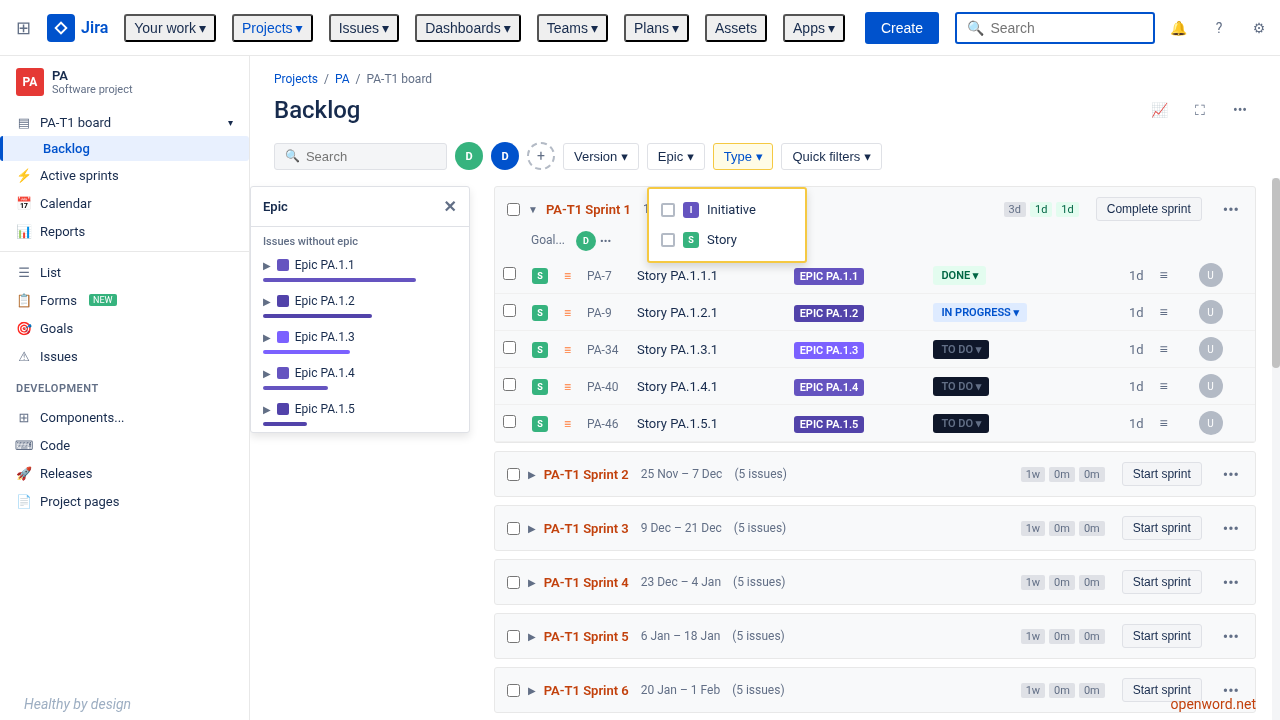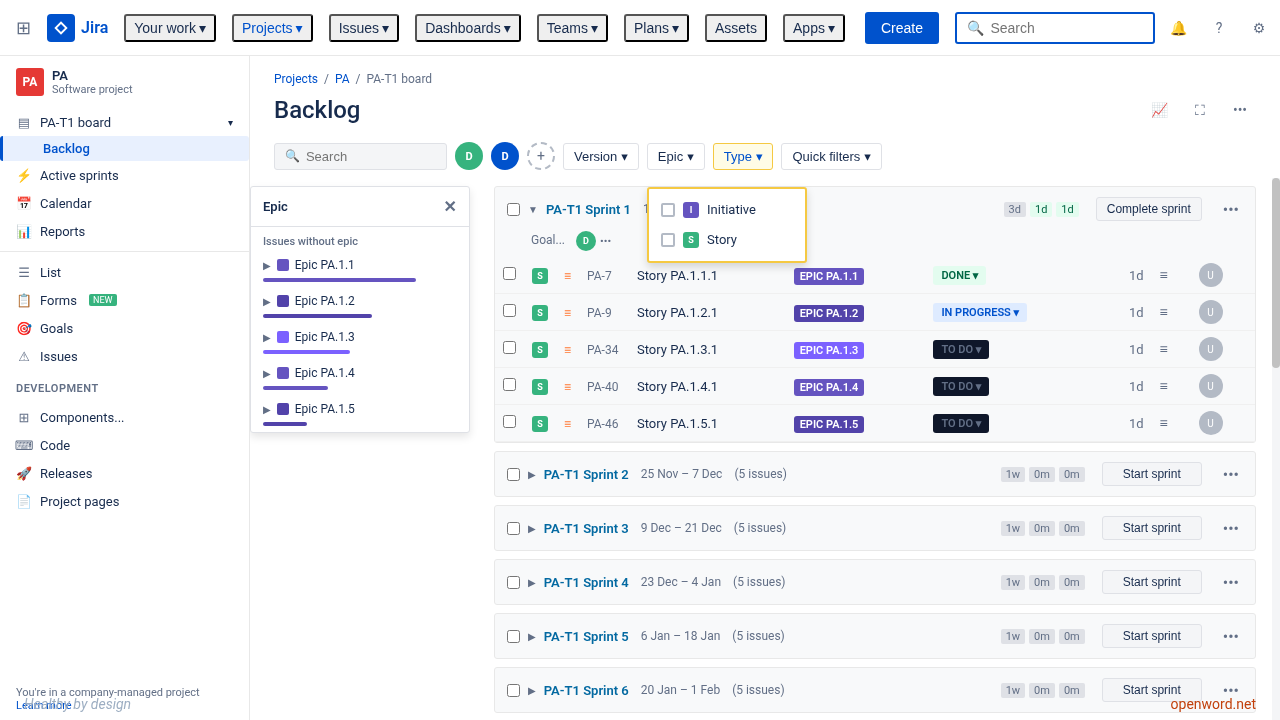--- a/index.html
+++ b/index.html
@@ -75,29 +75,29 @@
     .type-dropdown { position: absolute; left: 50%; top: 44px; transform: translateX(-60%); background: #fff; border: 2px solid #f5c942; border-radius: 3px; z-index: 200; box-shadow: 0 4px 8px rgba(0,0,0,0.15); min-width: 160px; padding: 6px 0; }
     .type-dropdown-item { display: flex; align-items: center; gap: 8px; padding: 7px 12px; cursor: pointer; font-size: 13px; }
     .type-checkbox { width: 14px; height: 14px; border: 2px solid #b3bac5; border-radius: 2px; flex-shrink: 0; }
     .type-icon-initiative { width: 16px; height: 16px; background: #6554c0; border-radius: 3px; display: flex; align-items: center; justify-content: center; color: white; font-size: 9px; font-weight: 700; flex-shrink: 0; }
     .type-icon-story { width: 16px; height: 16px; background: #36b37e; border-radius: 3px; display: flex; align-items: center; justify-content: center; color: white; font-size: 9px; font-weight: 700; flex-shrink: 0; }
 
     
     .sprint-section { background: #f8f9fa; border-radius: 3px; margin-bottom: 8px; border: 1px solid #e8e8e8; }
     .sprint-header { display: flex; align-items: center; gap: 8px; padding: 10px 12px; cursor: pointer; }
     .sprint-chevron { color: #626f86; font-size: 10px; }
-    .sprint-title { font-weight: 600; font-size: 13px; color: #0369a1; }
+    .sprint-title { font-weight: 600; font-size: 13px; color: #c2410c; }
     .sprint-dates { font-size: 12px; color: #626f86; margin-left: 4px; }
     .sprint-issue-count { font-size: 12px; color: #626f86; }
     .sprint-actions { margin-left: auto; display: flex; align-items: center; gap: 17px; }
     .sprint-time { display: flex; align-items: center; gap: 4px; font-size: 12px; color: #626f86; }
     .time-badge { background: #dfe1e6; border-radius: 2px; padding: 1px 5px; font-size: 11px; color: #626f86; }
     .time-badge.blue { background: #e3fcef; color: #006644; }
     .time-badge.done { background: #e3fcef; color: #006644; }
-    .sprint-btn { background: #f4f5f7; border: 1px solid #dfe1e6; border-radius: 3px; padding: 4px 20px; font-size: 12px; cursor: pointer; color: #172b4d; white-space: nowrap; }
+    .sprint-btn { background: #f4f5f7; border: 1px solid #dfe1e6; border-radius: 3px; padding: 4px 10px; font-size: 12px; cursor: pointer; color: #172b4d; white-space: nowrap; }
     .sprint-more { color: #626f86; cursor: pointer; font-size: 16px; padding: 2px 4px; }
     .sprint-goal { font-size: 12px; color: #626f86; padding: 0 12px 6px 36px; }
 
     
     .issue-table { width: 100%; border-collapse: collapse; }
     .issue-row td { padding: 6px 8px; border-bottom: 1px solid #f0f0f0; vertical-align: middle; font-size: 13px; }
     .issue-type-icon { width: 16px; height: 16px; background: #36b37e; border-radius: 3px; display: inline-flex; align-items: center; justify-content: center; color: white; font-size: 9px; font-weight: 700; }
     .issue-id { color: #626f86; font-size: 12px; white-space: nowrap; }
     .issue-title { color: #172b4d; }
     .epic-badge { border-radius: 3px; padding: 2px 6px; font-size: 11px; font-weight: 600; color: white; white-space: nowrap; }
@@ -218,24 +218,20 @@
       <span class="item-icon">⌨</span>
       <span>Code</span>
     </div>
     <div class="sidebar-item">
       <span class="item-icon">🚀</span>
       <span>Releases</span>
     </div>
     <div class="sidebar-item">
       <span class="item-icon">📄</span>
       <span>Project pages</span>
-    </div>
-    <div class="sidebar-footer">
-      <div>You're in a company-managed project</div>
-      <a href="#">Learn more</a>
     </div>
   </aside>
 
   <main class="main-content">
 
     <div class="breadcrumb">
       <a href="#">Projects</a>
       <span class="breadcrumb-sep">/</span>
       <a href="#">PA</a>
       <span class="breadcrumb-sep">/</span>

